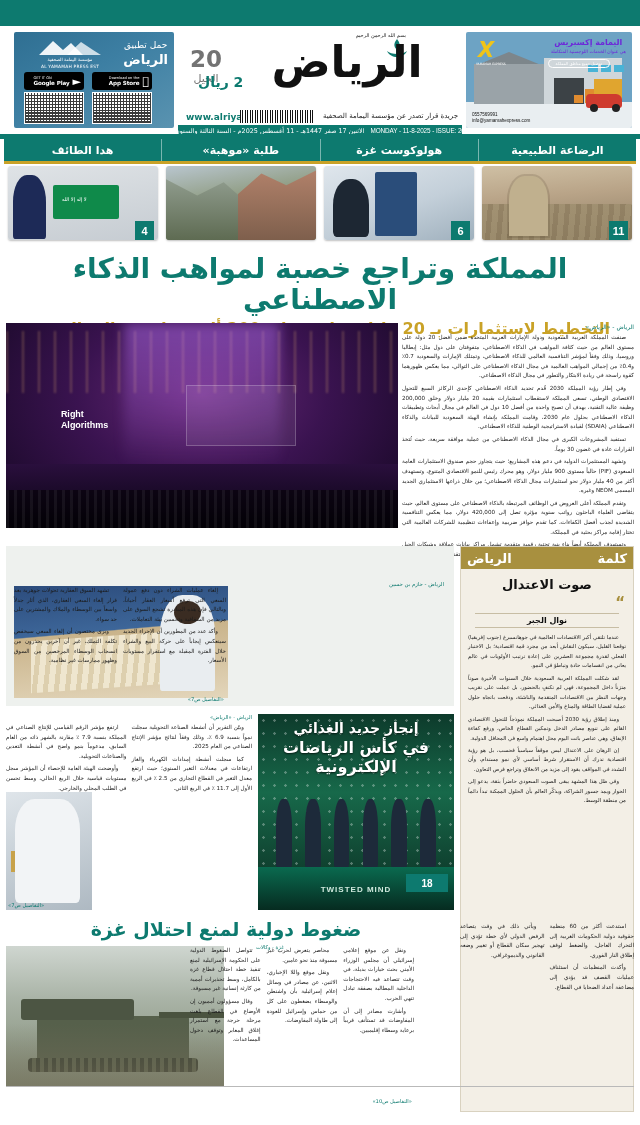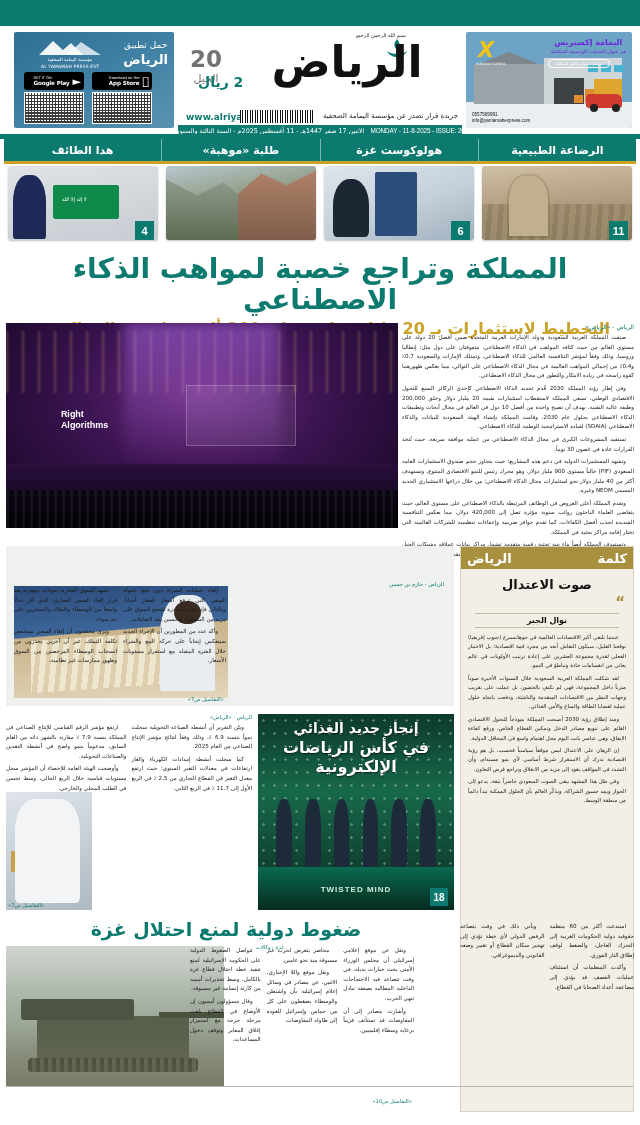--- a/index.html
+++ b/index.html
@@ -201,21 +201,21 @@
     background:linear-gradient(180deg,#0d3a2b 0%,#17694a 40%,#0b2a20 100%);}
   .esp-conf { position:absolute; inset:0;
     background-image:radial-gradient(circle,rgba(255,255,255,.55) 1px,transparent 1.5px);
     background-size:11px 13px; opacity:.55;}
   .esp-h1 { position:absolute; left:0; right:0; top:6px; text-align:center; color:#fff; font-size:14px; font-weight:bold; text-shadow:0 1px 2px rgba(0,0,0,.7);}
   .esp-h2 { position:absolute; left:0; right:0; top:24px; text-align:center; color:#fff; font-size:16px; font-weight:bold; text-shadow:0 1px 2px rgba(0,0,0,.7);}
   .esp-team { position:absolute; left:6%; bottom:22%; width:88%; height:40%; display:flex; align-items:flex-end; justify-content:space-around;}
   .esp-team i { display:block; width:9%; height:86%; background:#1d2a3a; border-radius:42% 42% 6% 6%;}
   .esp-stage { position:absolute; left:0; right:0; bottom:0; height:22%; background:linear-gradient(180deg,#0a6a4f,#062b20);}
   .esp-brand { position:absolute; left:0; right:0; bottom:8%; text-align:center; color:#cfe9dd; font-size:8px; font-weight:bold; letter-spacing:1px; font-family:"Liberation Sans",sans-serif;}
-  .esp-num { position:absolute; right:6px; bottom:4px; width:18px; height:18px; background:#0d7a6f; color:#fff;
+  .esp-num { position:absolute; right:6px; bottom:18px; width:42px; height:18px; background:#0d7a6f; color:#fff;
     font-size:10px; font-weight:bold; display:flex; align-items:center; justify-content:center; font-family:"Liberation Sans",sans-serif;}
 
   
   .sec4 { position:absolute; top:918px; left:0; width:640px; height:200px; }
   .gz-h { position:absolute; left:0; width:452px; top:0; text-align:center; font-size:19px; font-weight:bold; color:#0d7a6f; letter-spacing:-0.4px;}
   .gz-by { position:absolute; left:256px; top:26px; color:#0d7a6f; font-size:5.2px; }
   .gz-photo { position:absolute; left:6px; top:28px; width:218px; height:140px; overflow:hidden;
     background:linear-gradient(180deg,#cfd6d0 0%,#a9b3a6 38%,#7e8a74 100%);}
   .gz-tank { position:absolute; left:14%; bottom:16%; width:70%; height:34%; background:#56604b; border-radius:3px;}
   .gz-tank::after{content:"";position:absolute;left:-10%;top:-36%;width:74%;height:44%;background:#4c5543;border-radius:3px;}

